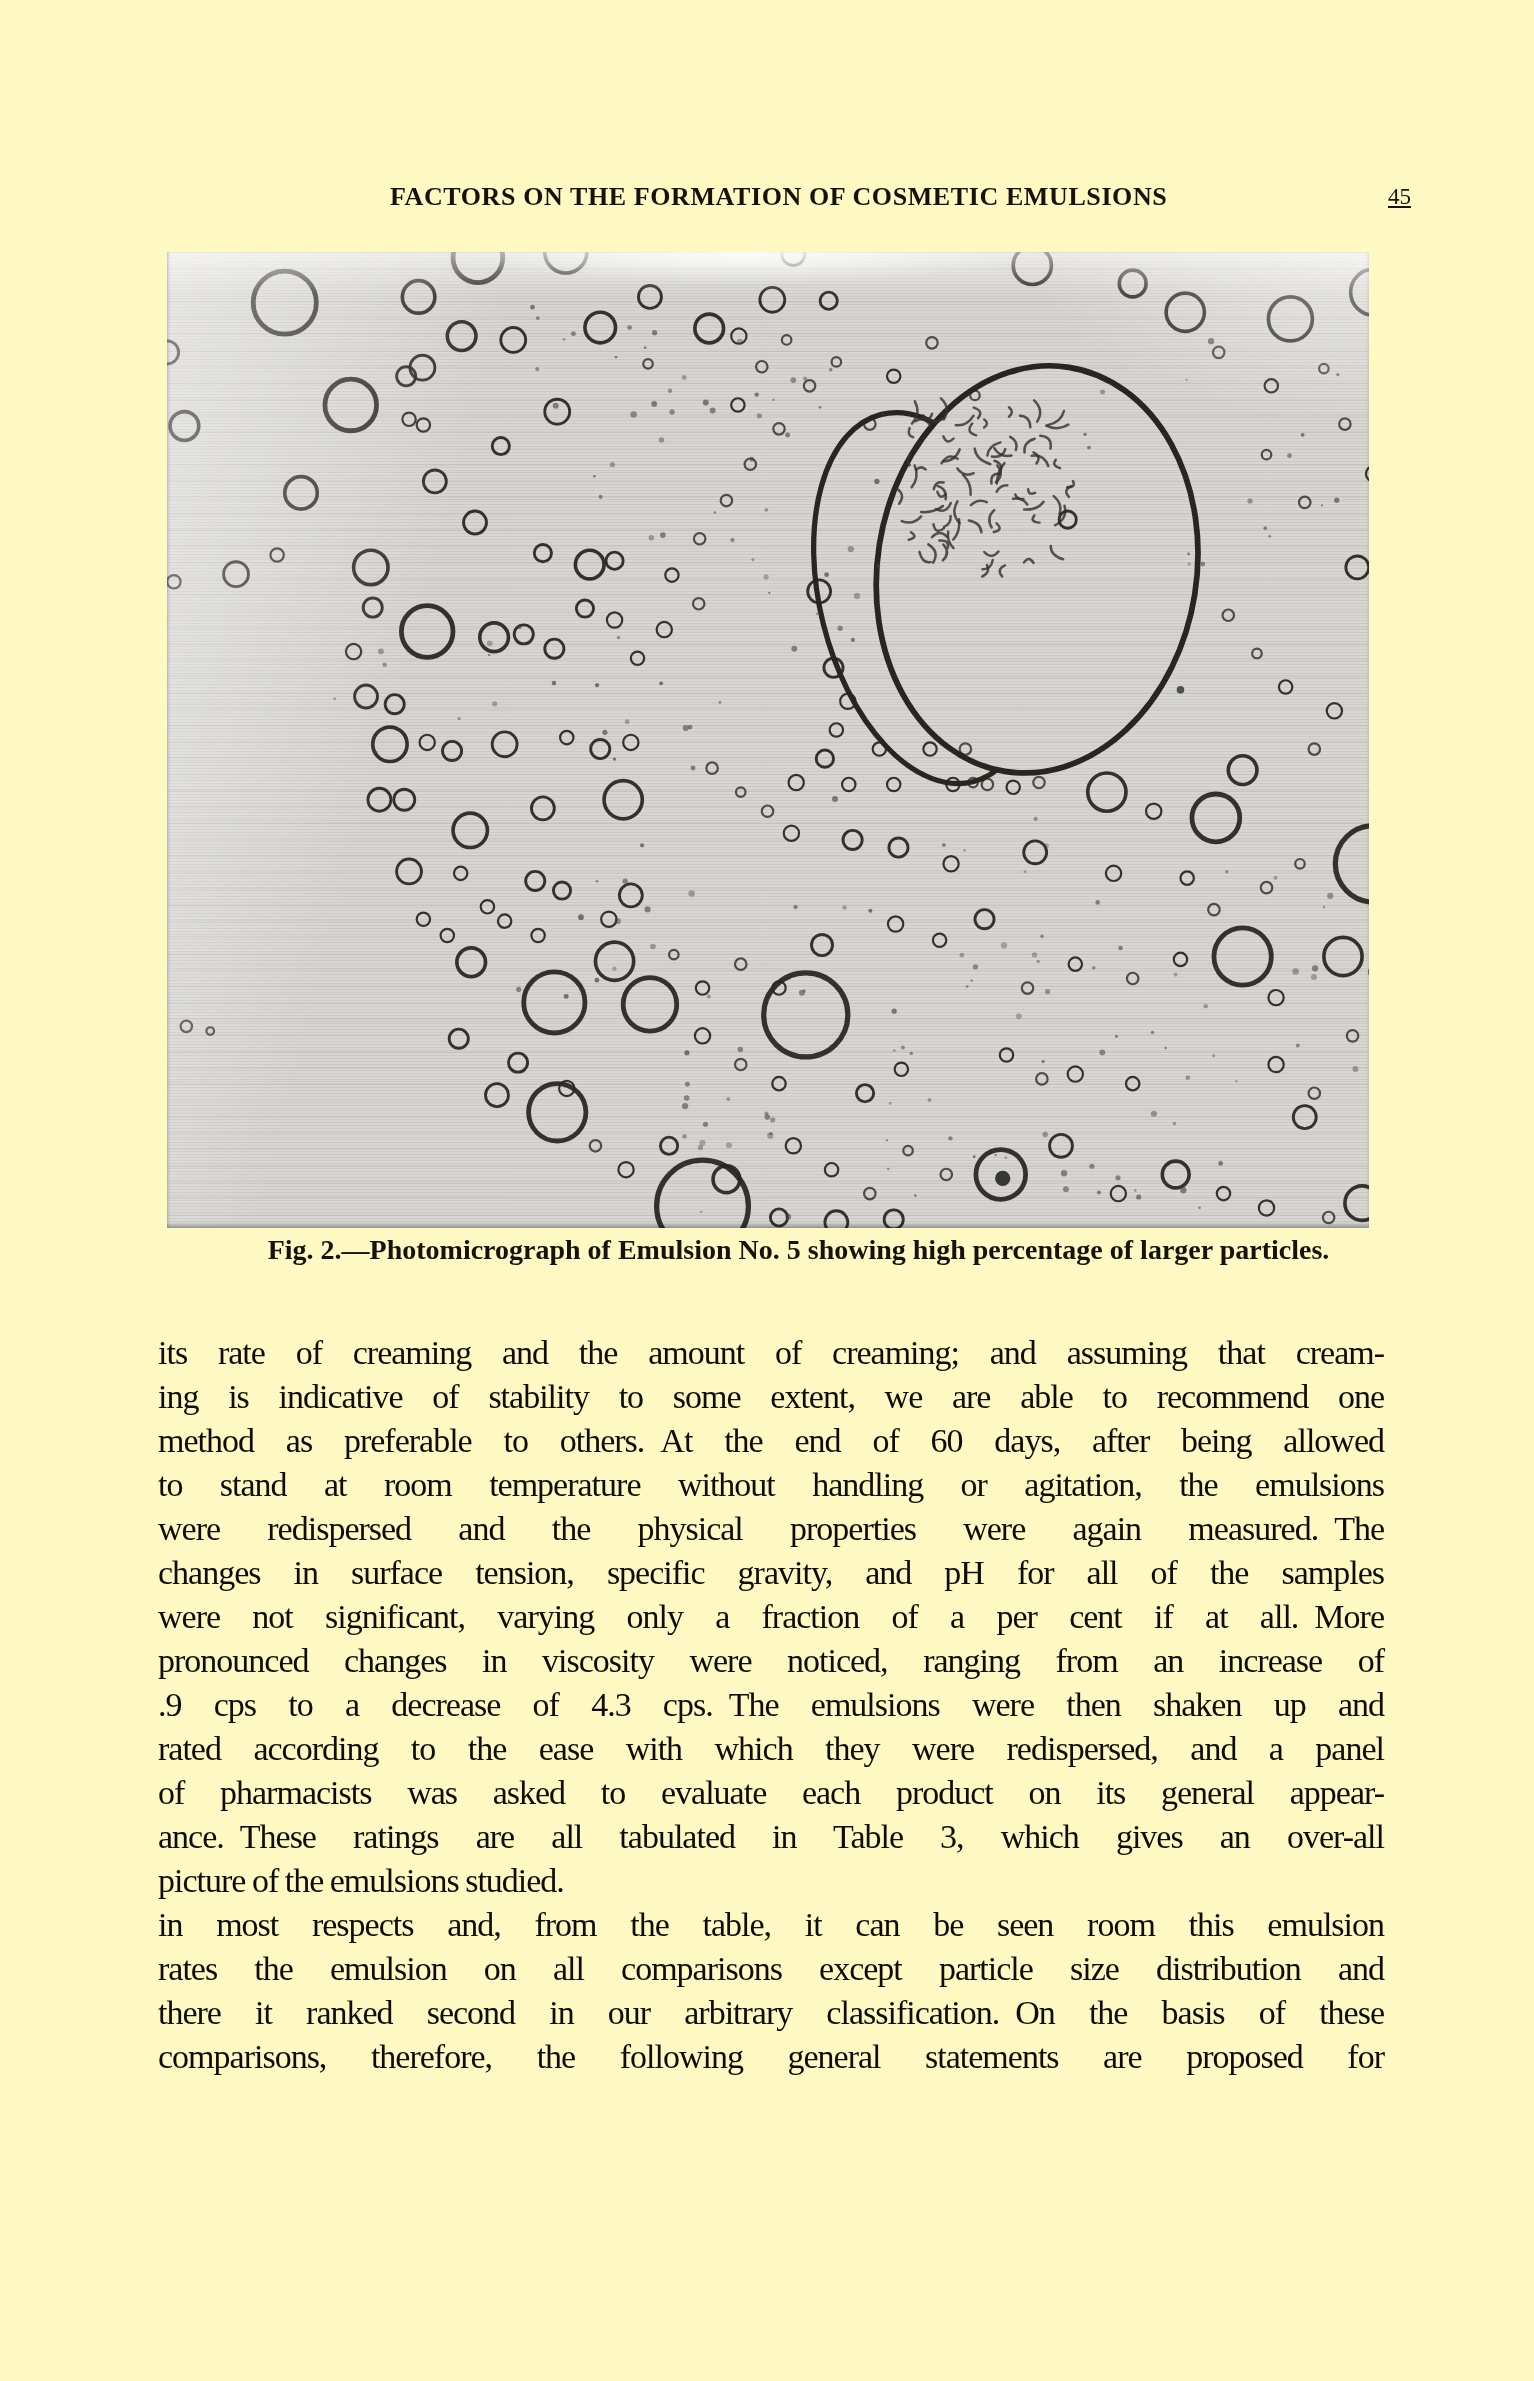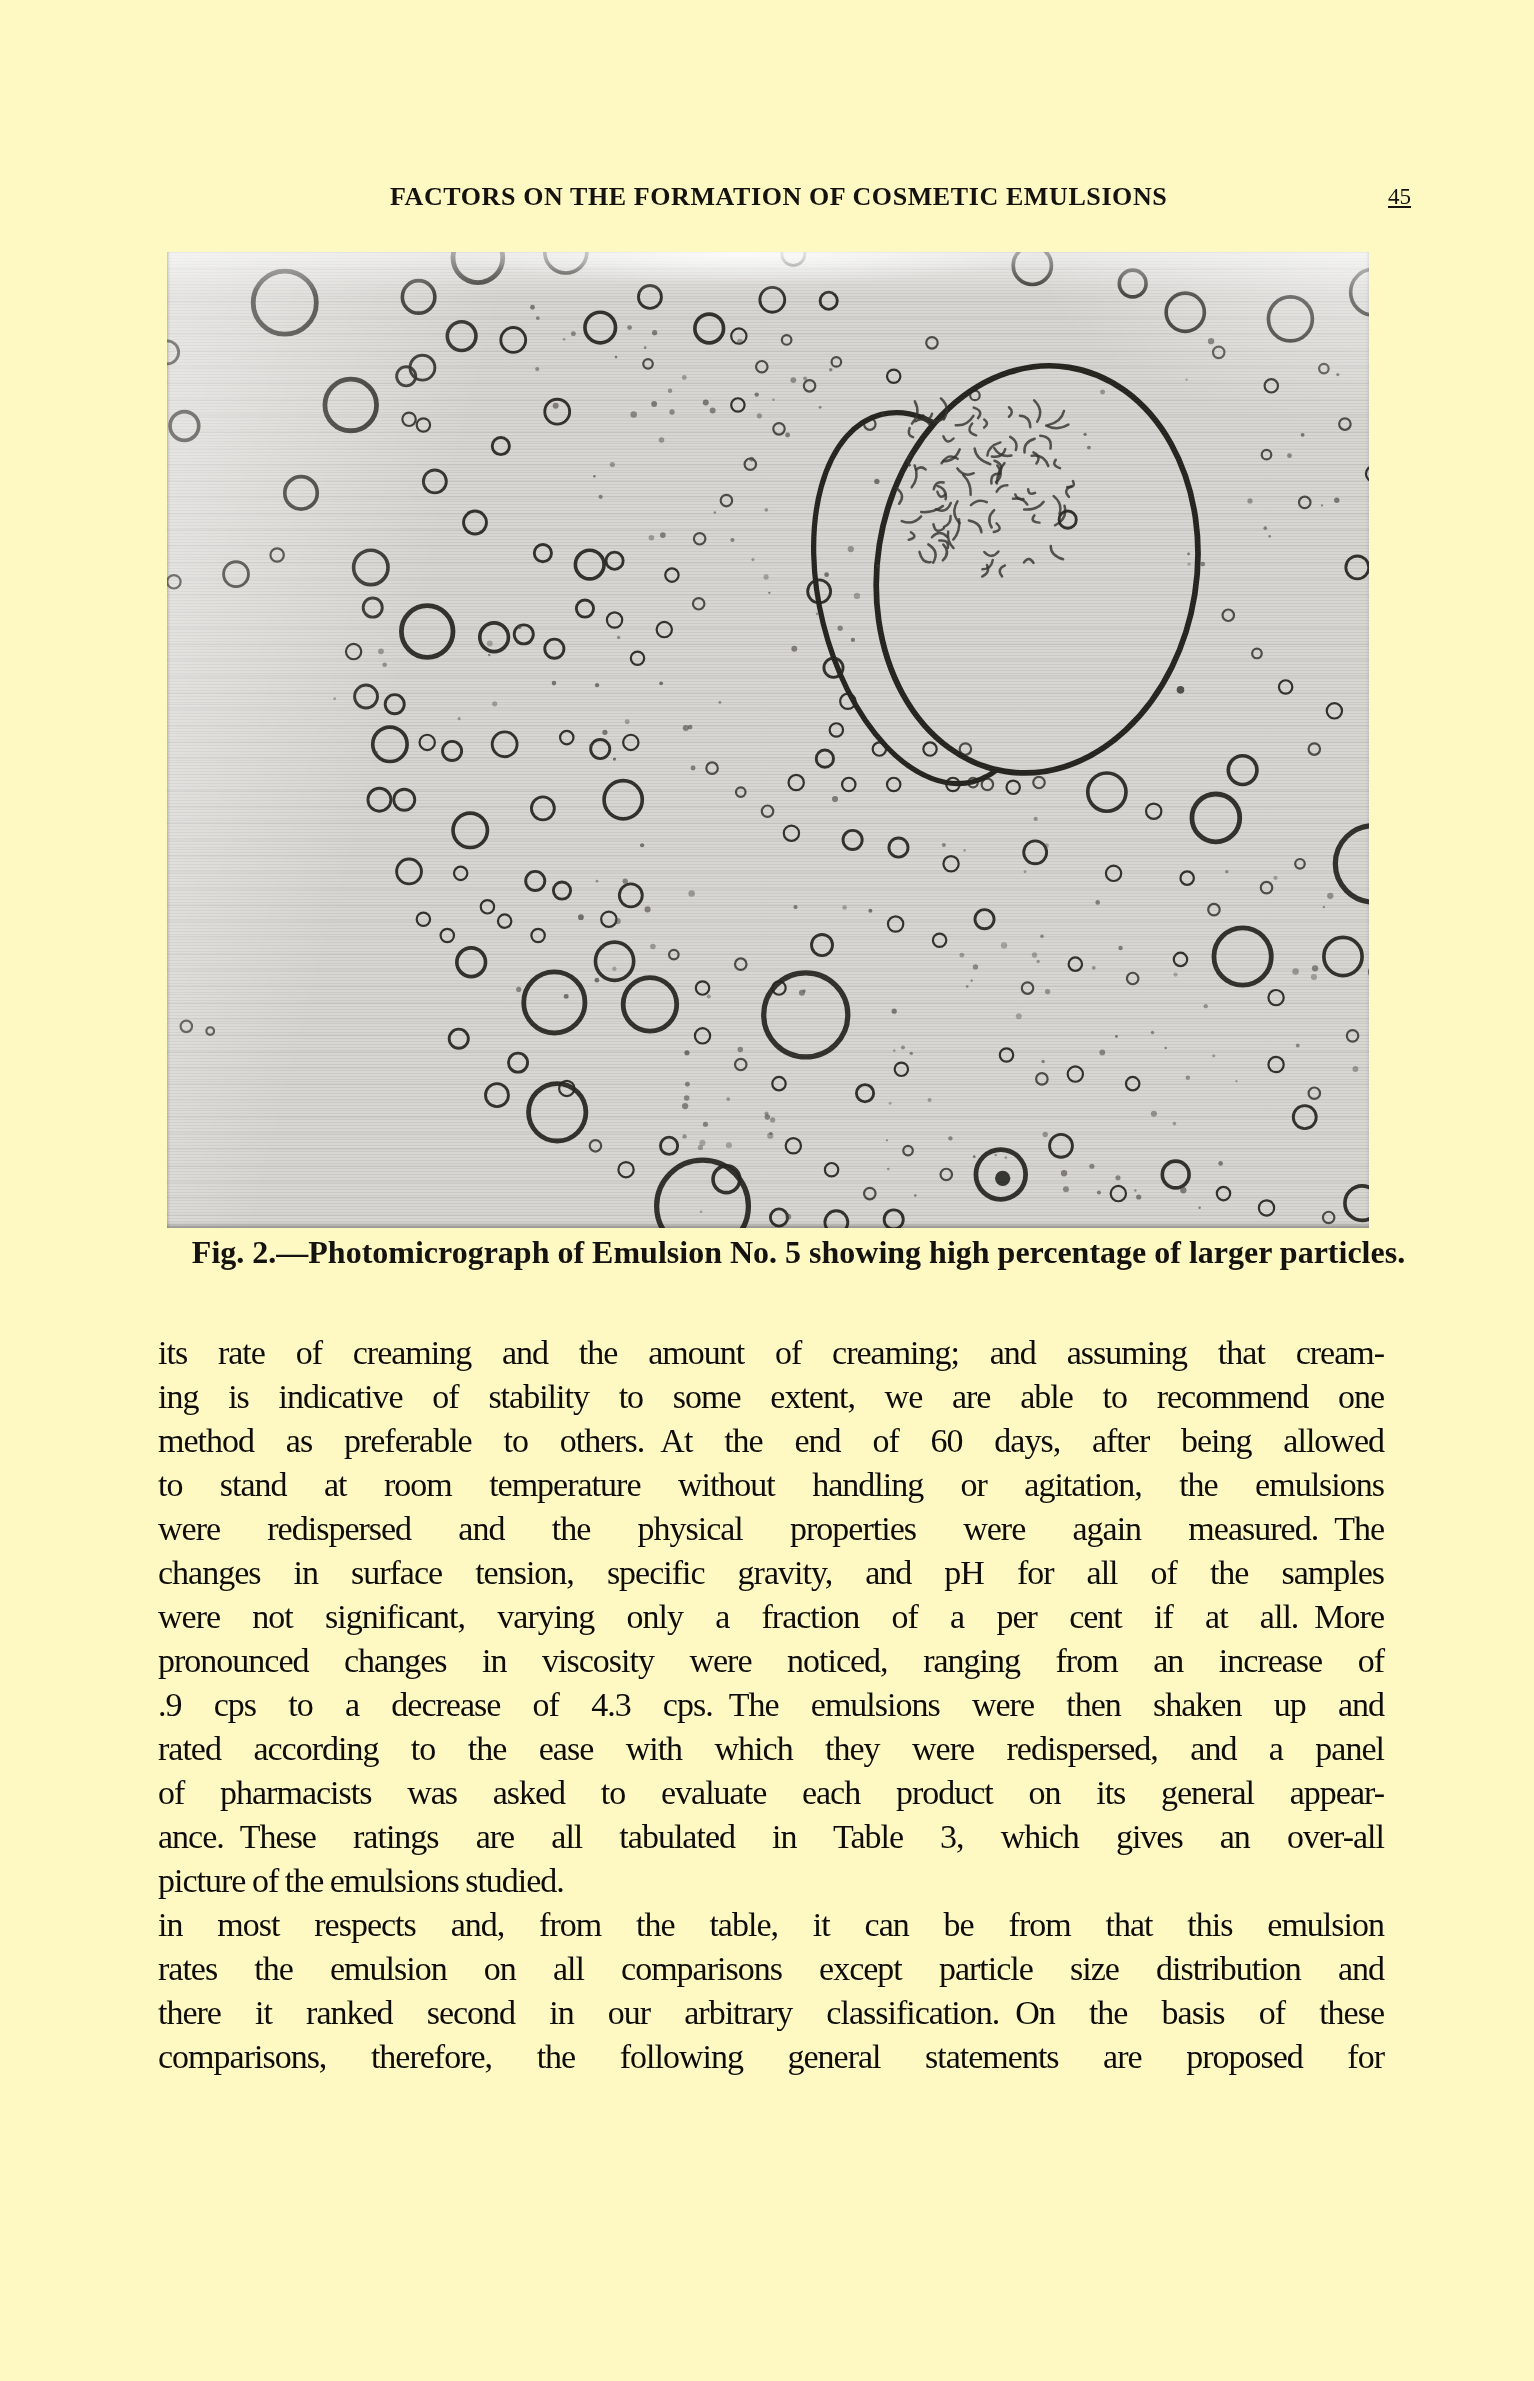--- a/index.html
+++ b/index.html
@@ -31,21 +31,21 @@
       radial-gradient(ellipse 401px 43px at 48% 0%, rgba(255,255,255,0.85), rgba(255,255,255,0) 75%),
       radial-gradient(ellipse 478px 249px at 100% 0%, rgba(255,255,255,0.45), rgba(255,255,255,0) 70%),
       linear-gradient(180deg, rgba(255,255,255,0.55), rgba(255,255,255,0) 43px),
       linear-gradient(105deg, rgba(255,255,255,0.42), rgba(255,255,255,0) 24%),
       repeating-linear-gradient(180deg, rgba(72,70,62,0.085) 0px, rgba(72,70,62,0.085) 1px, rgba(0,0,0,0) 1px, rgba(0,0,0,0) 2.9px),
       repeating-linear-gradient(180deg, rgba(0,0,0,0.035) 0px, rgba(0,0,0,0.035) 1.9px, rgba(255,255,255,0) 1.9px, rgba(255,255,255,0) 16.3px);
     box-shadow: inset 0 -3.8px 5.7px -1.9px rgba(20,20,18,0.4), inset 1.9px 0 2.9px -1px rgba(20,20,18,0.15);
   }
   .caption{
     position:absolute;left:158px;top:1234px;width:1281px;
-    text-align:center;font-size:32px;font-weight:bold;
+    text-align:center;font-size:28px;font-weight:bold;
     white-space:nowrap;color:#15130f;
   }
   .body-text{
     position:absolute;left:158px;top:1331px;width:1226px;
     font-size:34px;line-height:44px;
     letter-spacing:-1px;word-spacing:-1px;
     color:#0e0d0b;
   }
   .bodyline{
     text-align:justify;
@@ -549,20 +549,20 @@
       <div class="bodyline">to stand at room temperature without handling or agitation, the emulsions</div>
       <div class="bodyline">were redispersed and the physical properties were again measured. The</div>
       <div class="bodyline">changes in surface tension, specific gravity, and pH for all of the samples</div>
       <div class="bodyline">were not significant, varying only a fraction of a per cent if at all. More</div>
       <div class="bodyline">pronounced changes in viscosity were noticed, ranging from an increase of</div>
       <div class="bodyline">.9 cps to a decrease of 4.3 cps. The emulsions were then shaken up and</div>
       <div class="bodyline">rated according to the ease with which they were redispersed, and a panel</div>
       <div class="bodyline">of pharmacists was asked to evaluate each product on its general appear-</div>
       <div class="bodyline">ance. These ratings are all tabulated in Table 3, which gives an over-all</div>
       <div class="bodyline lastline">picture of the emulsions studied.</div>
-      <div class="bodyline">in most respects and, from the table, it can be from that this emulsion</div>
+      <div class="bodyline">in most respects and, from the table, it can be seen room this emulsion</div>
       <div class="bodyline">rates the emulsion on all comparisons except particle size distribution and</div>
       <div class="bodyline">there it ranked second in our arbitrary classification. On the basis of these</div>
       <div class="bodyline">comparisons, therefore, the following general statements are proposed for</div>
     </div>
 
 </div>
 
 
 </body></html>

